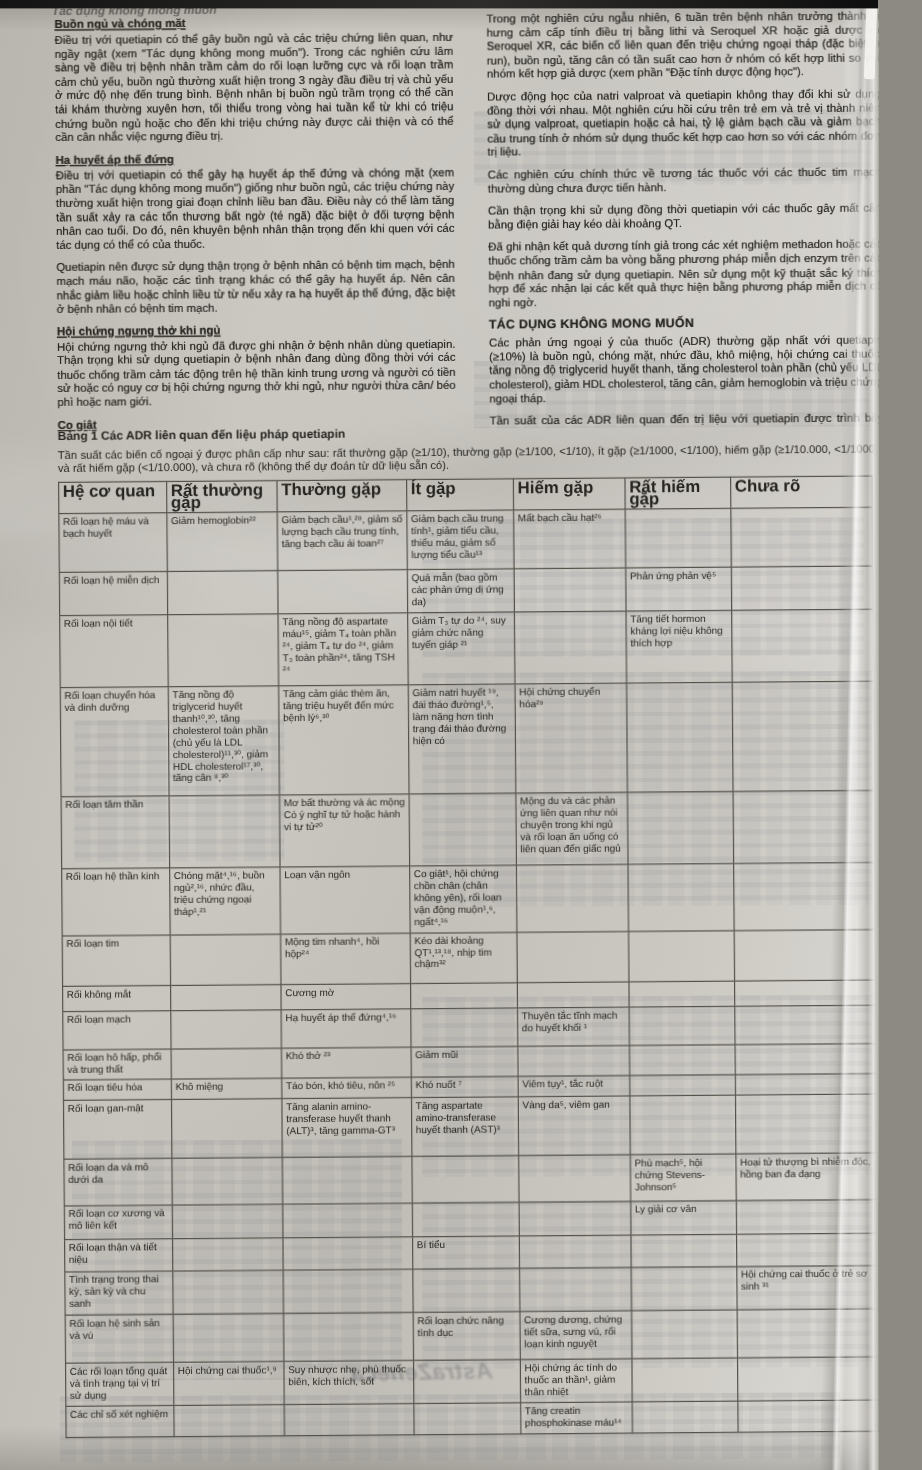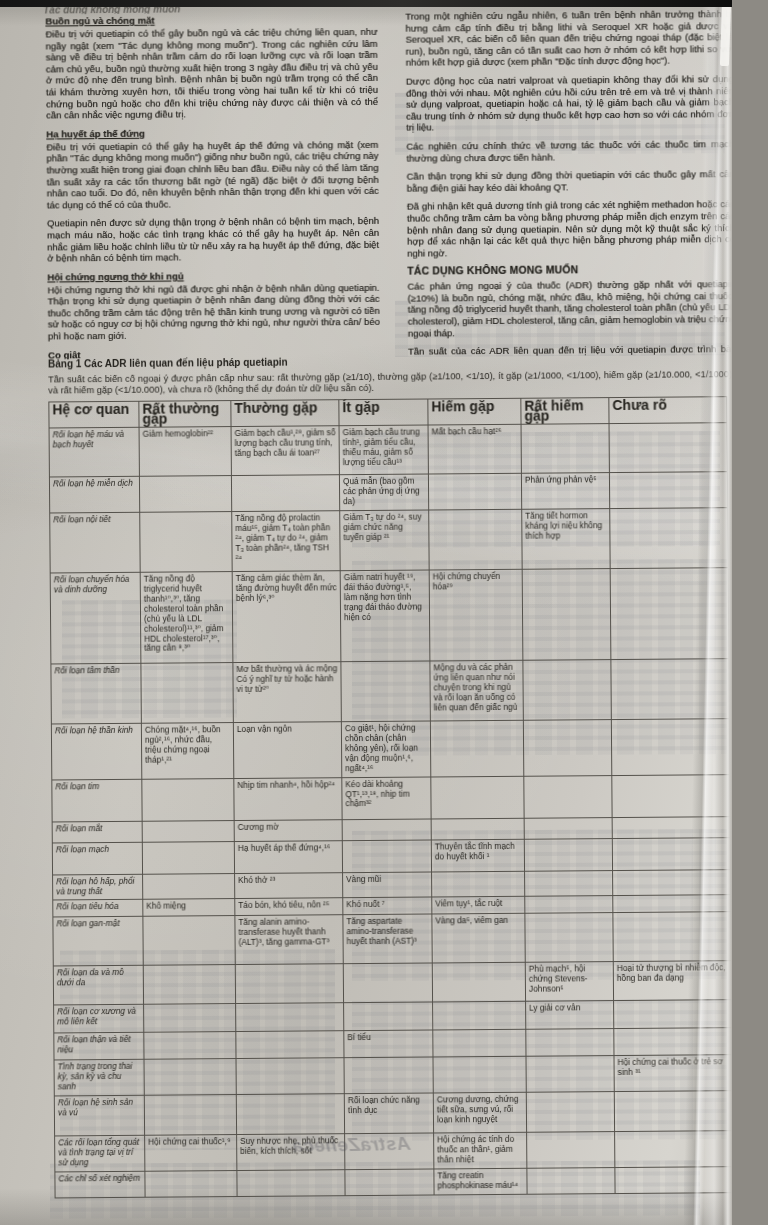--- a/index.html
+++ b/index.html
@@ -49,21 +49,21 @@
   .adr-heading{font-size:10.4px;font-weight:700;letter-spacing:.2px;margin:3px 0 4px;
      text-shadow:.2px .2px .3px rgba(40,38,34,.55);}
   .table-block{position:absolute;top:356px;left:50px;width:684px;}
   .table-title{font-size:10px;font-weight:700;margin:0 0 5px;}
   .freq-note{font-size:9.3px;line-height:11.3px;margin:0 0 4px;text-align:justify;}
   table{border-collapse:collapse;table-layout:fixed;width:678px;background:transparent;}
   th,td{border:1px solid #54514b;vertical-align:top;padding:2px 3px 3px;
      font-size:8.3px;line-height:9.9px;word-wrap:break-word;}
   th{font-size:14px;font-weight:700;text-align:left;padding:3px;}
   td{white-space:pre-line;}
-  td.organ{font-style:italic;}
+  td.organ{}
   .c0{width:90px}.c1{width:92px}.c2{width:108px}.c3{width:89px}.c4{width:93px}.c5{width:88px}.c6{width:118px}
 </style>
 </head>
 <body>
 
 <div class="page">
   <div class="texture"></div>
 
   <div class="ghost" style="left:395px;top:92px;width:330px;height:62px"></div>
   <div class="ghost" style="left:395px;top:300px;width:330px;height:56px"></div>
@@ -140,30 +140,30 @@
               <td></td>
               <td></td>
               <td>Quá mẫn (bao gồm các phản ứng dị ứng da)</td>
               <td></td>
               <td>Phản ứng phản vệ⁵</td>
               <td></td>
             </tr>
             <tr style="height: 60px;">
               <td class="organ">Rối loạn nội tiết</td>
               <td></td>
-              <td>Tăng nồng độ prolactin máu¹⁵, giảm T₄ toàn phần ²⁴, giảm T₄ tự do ²⁴, giảm T₃ toàn phần²⁴, tăng TSH ²⁴</td>
+              <td>Tăng nồng độ aspartate máu¹⁵, giảm T₄ toàn phần ²⁴, giảm T₄ tự do ²⁴, giảm T₃ toàn phần²⁴, tăng TSH ²⁴</td>
               <td>Giảm T₃ tự do ²⁴, suy giảm chức năng tuyến giáp ²¹</td>
               <td></td>
               <td>Tăng tiết hormon kháng lợi niệu không thích hợp</td>
               <td></td>
             </tr>
             <tr style="height: 91px;">
               <td class="organ">Rối loạn chuyển hóa và dinh dưỡng</td>
               <td>Tăng nồng độ triglycerid huyết thanh¹⁰,³⁰, tăng cholesterol toàn phần (chủ yếu là LDL cholesterol)¹¹,³⁰, giảm HDL cholesterol¹⁷,³⁰, tăng cân ⁸,³⁰</td>
-              <td>Tăng cảm giác thèm ăn, tăng đường huyết đến mức bệnh lý⁶,³⁰</td>
+              <td>Tăng cảm giác thèm ăn, tăng triệu huyết đến mức bệnh lý⁶,³⁰</td>
               <td>Giảm natri huyết ¹⁹, đái tháo đường¹,⁵, làm nặng hơn tình trạng đái tháo đường hiện có</td>
               <td>Hội chứng chuyển hóa²⁹</td>
               <td></td>
               <td></td>
             </tr>
             <tr style="height: 60px;">
               <td class="organ">Rối loạn tâm thần</td>
               <td></td>
               <td>Mơ bất thường và ác mộng
 Có ý nghĩ tự tử hoặc hành vi tự tử²⁰</td>
@@ -177,49 +177,49 @@
               <td>Chóng mặt⁴,¹⁶, buồn ngủ²,¹⁶, nhức đầu, triệu chứng ngoại tháp¹,²¹</td>
               <td>Loạn vận ngôn</td>
               <td>Co giật¹, hội chứng chồn chân (chân không yên), rối loạn vận động muộn¹,⁶, ngất⁴,¹⁶</td>
               <td></td>
               <td></td>
               <td></td>
             </tr>
             <tr style="height: 42px;">
               <td class="organ">Rối loạn tim</td>
               <td></td>
-              <td>Nhịp tim nhanh⁴, hồi hộp²⁴</td>
+              <td>Mộng tim nhanh⁴, hồi hộp²⁴</td>
               <td>Kéo dài khoảng QT¹,¹³,¹⁸, nhịp tim chậm³²</td>
               <td></td>
               <td></td>
               <td></td>
             </tr>
             <tr style="height: 21px;">
-              <td class="organ">Rối loạn mắt</td>
+              <td class="organ">Rối không mắt</td>
               <td></td>
               <td>Cương mờ</td>
               <td></td>
               <td></td>
               <td></td>
               <td></td>
             </tr>
             <tr style="height: 32px;">
               <td class="organ">Rối loạn mạch</td>
               <td></td>
               <td>Hạ huyết áp thế đứng⁴,¹⁶</td>
               <td></td>
               <td>Thuyên tắc tĩnh mạch do huyết khối ¹</td>
               <td></td>
               <td></td>
             </tr>
             <tr style="height: 25px;">
               <td class="organ">Rối loạn hô hấp, phổi và trung thất</td>
               <td></td>
               <td>Khó thở ²³</td>
-              <td>Vàng mũi</td>
+              <td>Giảm mũi</td>
               <td></td>
               <td></td>
               <td></td>
             </tr>
             <tr style="height: 17px;">
               <td class="organ">Rối loạn tiêu hóa</td>
               <td>Khô miệng</td>
               <td>Táo bón, khó tiêu, nôn ²⁵</td>
               <td>Khó nuốt ⁷</td>
               <td>Viêm tụy¹, tắc ruột</td>

